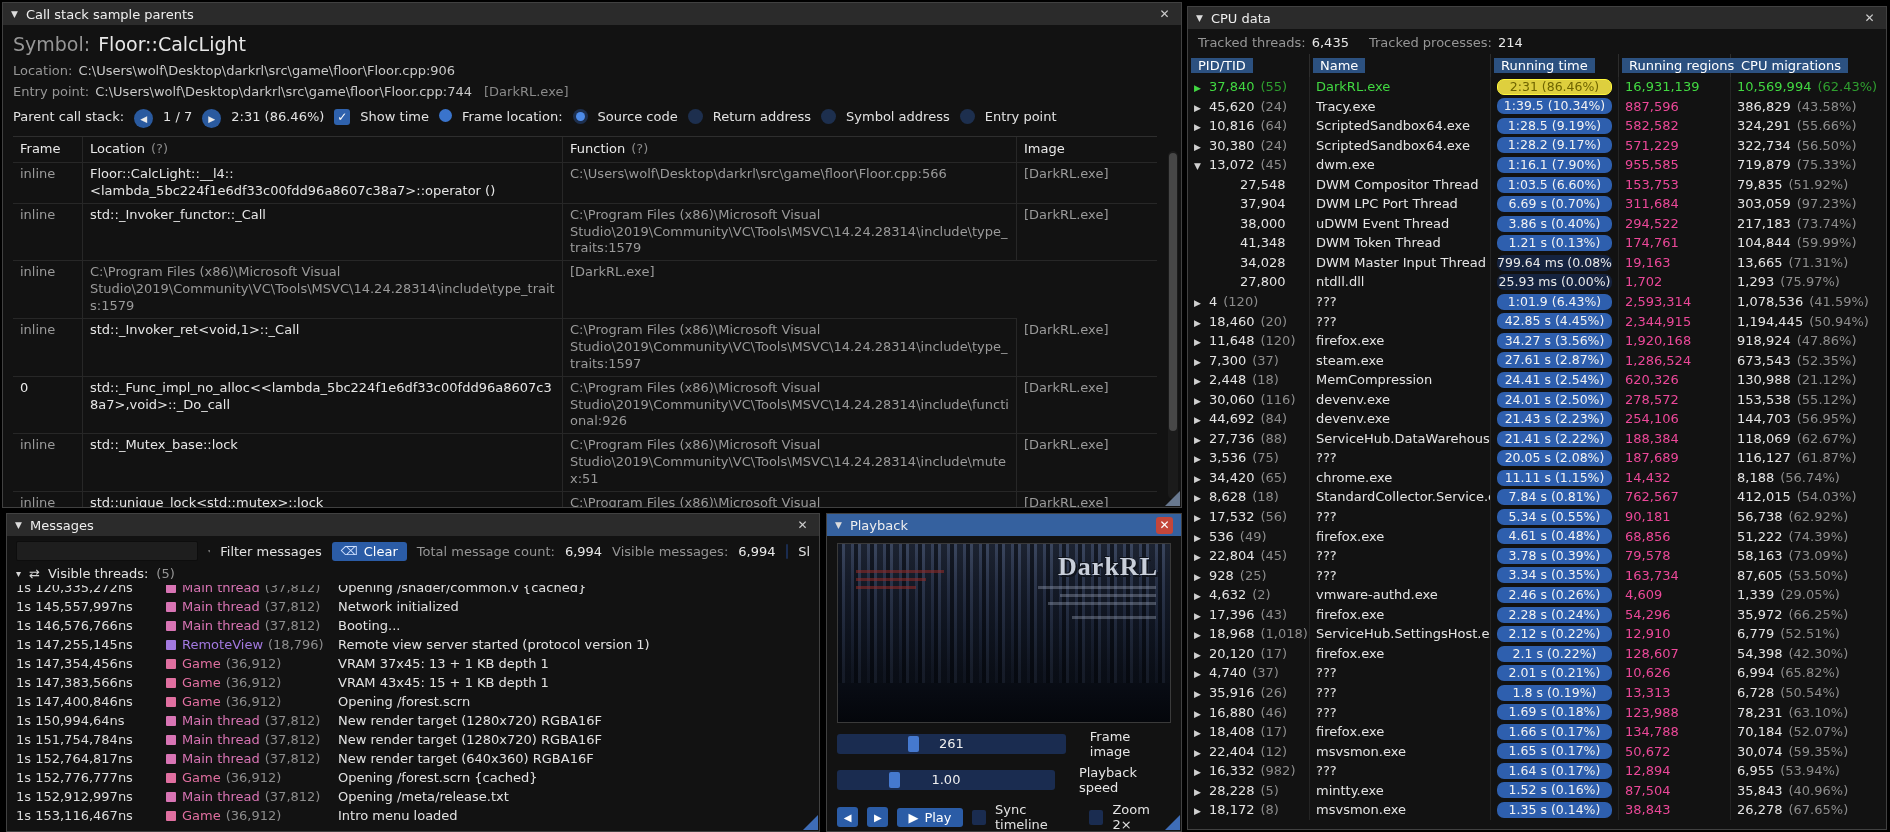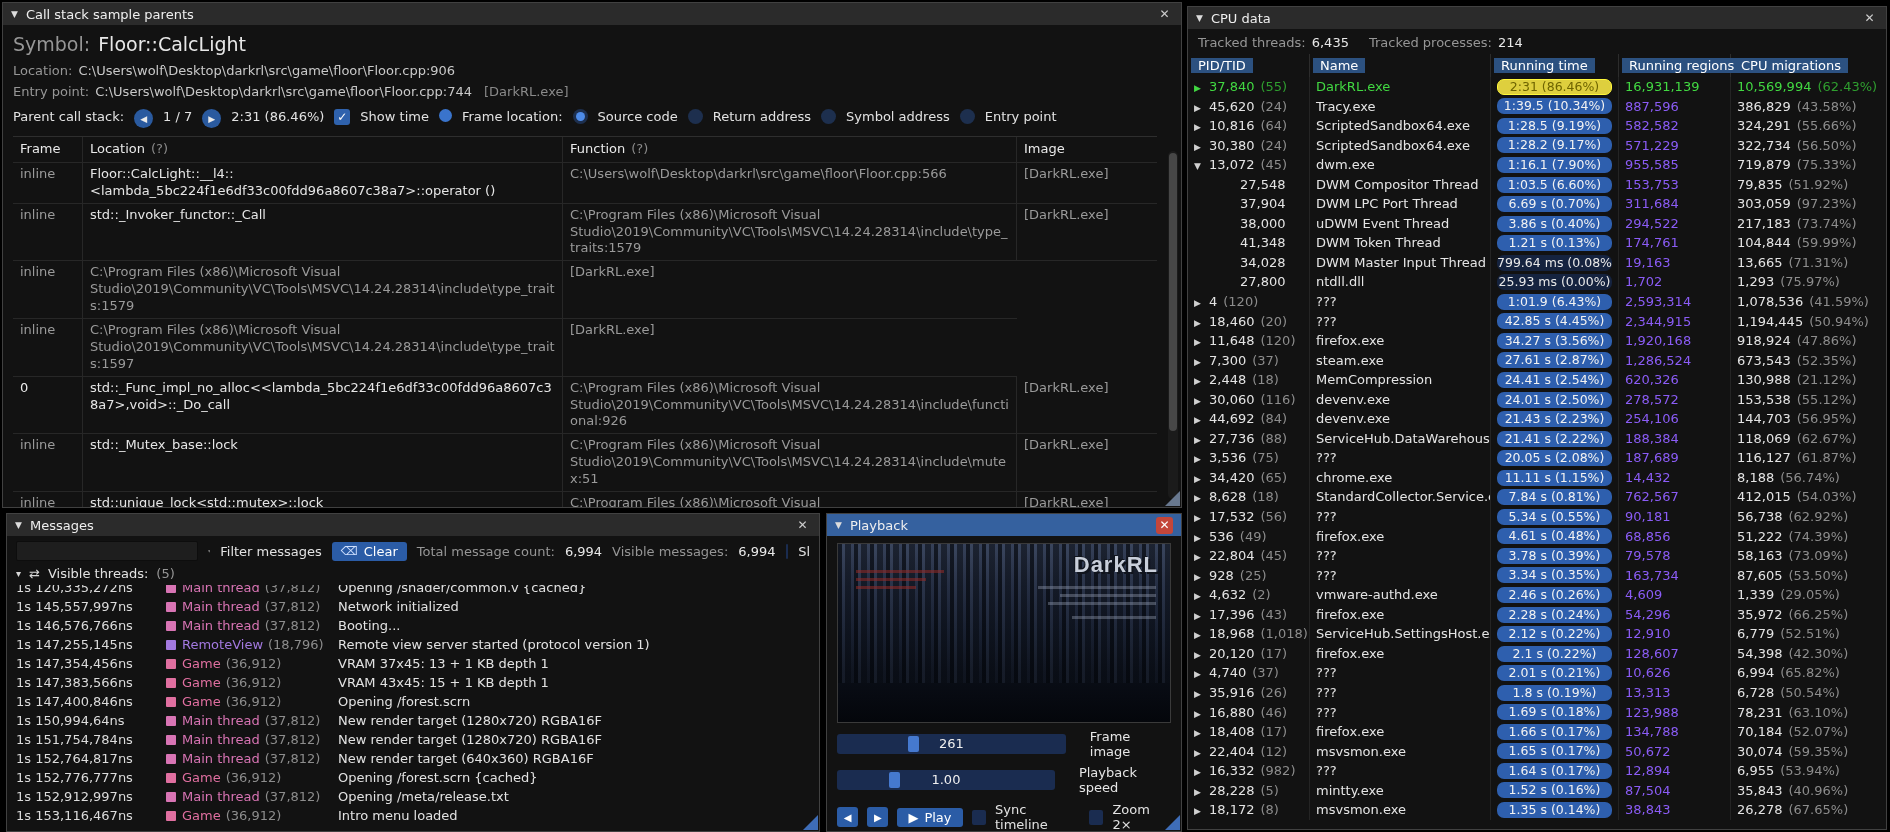--- a/index.html
+++ b/index.html
@@ -68,22 +68,22 @@
   .m-text{color:#e2e2e2}
 
   
   #playback{left:826px;top:513px;width:356px;height:319px}
   .pb-body{flex:1;padding:7px 10px;display:flex;flex-direction:column;gap:6px}
   .frame-img{width:100%;height:180px;position:relative;overflow:hidden;border:1px solid #3a3a3a;box-sizing:border-box;
     background:linear-gradient(180deg,#39445c 0%,#252e43 22%,#151c2c 48%,#0a0e17 72%,#04060b 100%)}
   .frame-img::before{content:"";position:absolute;left:0;right:0;top:0;bottom:22%;opacity:.85;
     background:repeating-linear-gradient(90deg,rgba(5,8,14,.85) 0 4px,rgba(62,74,98,.28) 4px 7px,
                rgba(10,14,22,.72) 7px 13px,rgba(42,52,74,.22) 13px 16px)}
-  .fi-logo{position:absolute;top:8px;right:12px;font-family:Liberation Sans, sans-serif;font-weight:bold;
-    font-size:22px;letter-spacing:1px;color:#c9cfda;text-shadow:2px 2px 0 #10141c,-1px -1px 0 #10141c}
+  .fi-logo{position:absolute;top:8px;right:12px;font-family:Liberation Serif, serif;font-weight:bold;
+    font-size:26px;letter-spacing:1px;color:#c9cfda;text-shadow:2px 2px 0 #10141c,-1px -1px 0 #10141c}
   .fi-sub span{position:absolute;right:14px;height:3px;background:rgba(165,175,195,.35)}
   .fi-red span{position:absolute;left:18px;height:3px;background:rgba(150,42,38,.55)}
   .pb-row{display:flex;align-items:center;gap:24px}
   .slider{position:relative;width:240px;height:20px;background:#1a2c50;border-radius:3px}
   .sthumb{position:absolute;top:2px;width:11px;height:16px;background:#4579cf;border-radius:2px}
   .sval{position:absolute;inset:0;text-align:center;line-height:20px;color:#efefef}
   .slabel{color:#e6e6e6}
   .pb-controls{display:flex;align-items:center;gap:9px;margin-top:1px}
   .sq-btn{width:22px;height:20px;background:#2b5ca6;border-radius:3px;color:#fff;font-size:10px;
           display:flex;align-items:center;justify-content:center}
@@ -106,21 +106,21 @@
   .c-pid{padding-left:7px}
   .arrow{display:inline-block;width:15px;font-size:9px;color:#d0d0d0}
   .pid{color:#e4e4e4}
   .cnt{color:#8d8d8d;margin-left:6px}
   .c-name{color:#e5e5e5}
   .c-time{display:flex;align-items:center}
   .pill{flex:1;height:16px;line-height:16px;border-radius:7px;text-align:center;font-size:12.5px;overflow:hidden}
   .pill.blue{background:#2e5fae;color:#f2f2f2}
   .pill.dark{background:#15233f;color:#e8e8e8}
   .pill.yellow{background:#decf3e;border:1px solid #fff83a;color:#6e6400;height:14px;line-height:14px}
-  .c-reg{color:#8b5cf6}
+  .c-reg{color:#ec4899}
   .mig{color:#e4e4e4}
   .pct{color:#8d8d8d;margin-left:6px}
   .crow.child .c-pid{padding-left:37px}
   .crow.green .pid,.crow.green .c-name,.crow.green .c-reg,.crow.green .mig,.crow.green .arrow{color:#42d942}
   .crow.green .cnt,.crow.green .pct{color:#2f9e2f}
 </style>
 </head>
 <body>
 
 <section class="panel" id="callstack">
@@ -181,20 +181,21 @@
             <div class="s-loc">C:\Program Files (x86)\Microsoft Visual Studio\2019\Community\VC\Tools\MSVC\14.24.28314\include\type_traits:1579</div>
             <div class="s-img">[DarkRL.exe]</div>
           </div>
           <div class="srow">
             <div class="s-frame dim">inline</div>
             <div class="s-loc">C:\Program Files (x86)\Microsoft Visual Studio\2019\Community\VC\Tools\MSVC\14.24.28314\include\type_traits:1579</div>
             <div class="s-img">[DarkRL.exe]</div>
           </div>
           <div class="srow">
             <div class="s-frame dim">inline</div>
+            <div class="s-func">std::_Invoker_ret&lt;void,1&gt;::_Call</div>
             <div class="s-loc">C:\Program Files (x86)\Microsoft Visual Studio\2019\Community\VC\Tools\MSVC\14.24.28314\include\type_traits:1597</div>
             <div class="s-img">[DarkRL.exe]</div>
           </div>
           <div class="srow">
             <div class="s-frame num">0</div>
             <div class="s-func">std::_Func_impl_no_alloc&lt;&lt;lambda_5bc224f1e6df33c00fdd96a8607c38a7&gt;,void&gt;::_Do_call</div>
             <div class="s-loc">C:\Program Files (x86)\Microsoft Visual Studio\2019\Community\VC\Tools\MSVC\14.24.28314\include\functional:926</div>
             <div class="s-img">[DarkRL.exe]</div>
           </div>
           <div class="srow">

